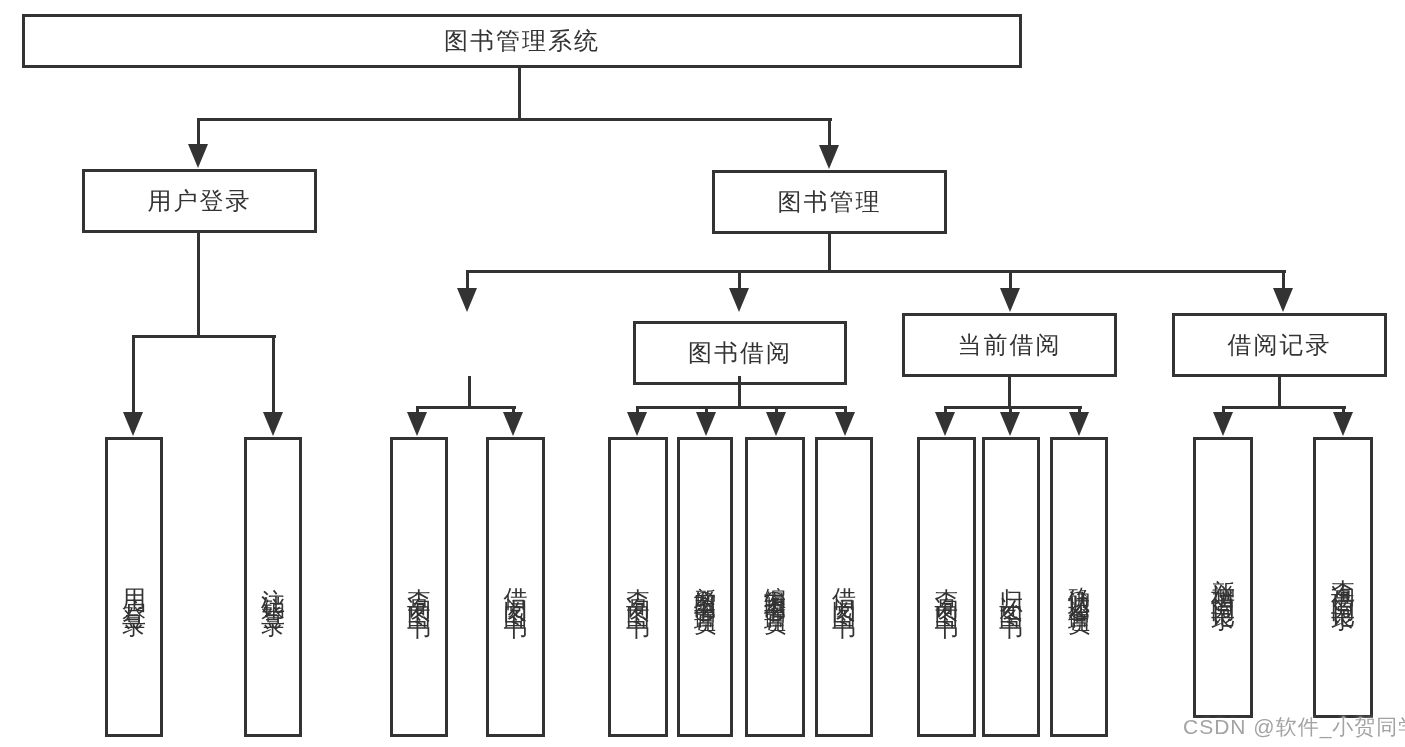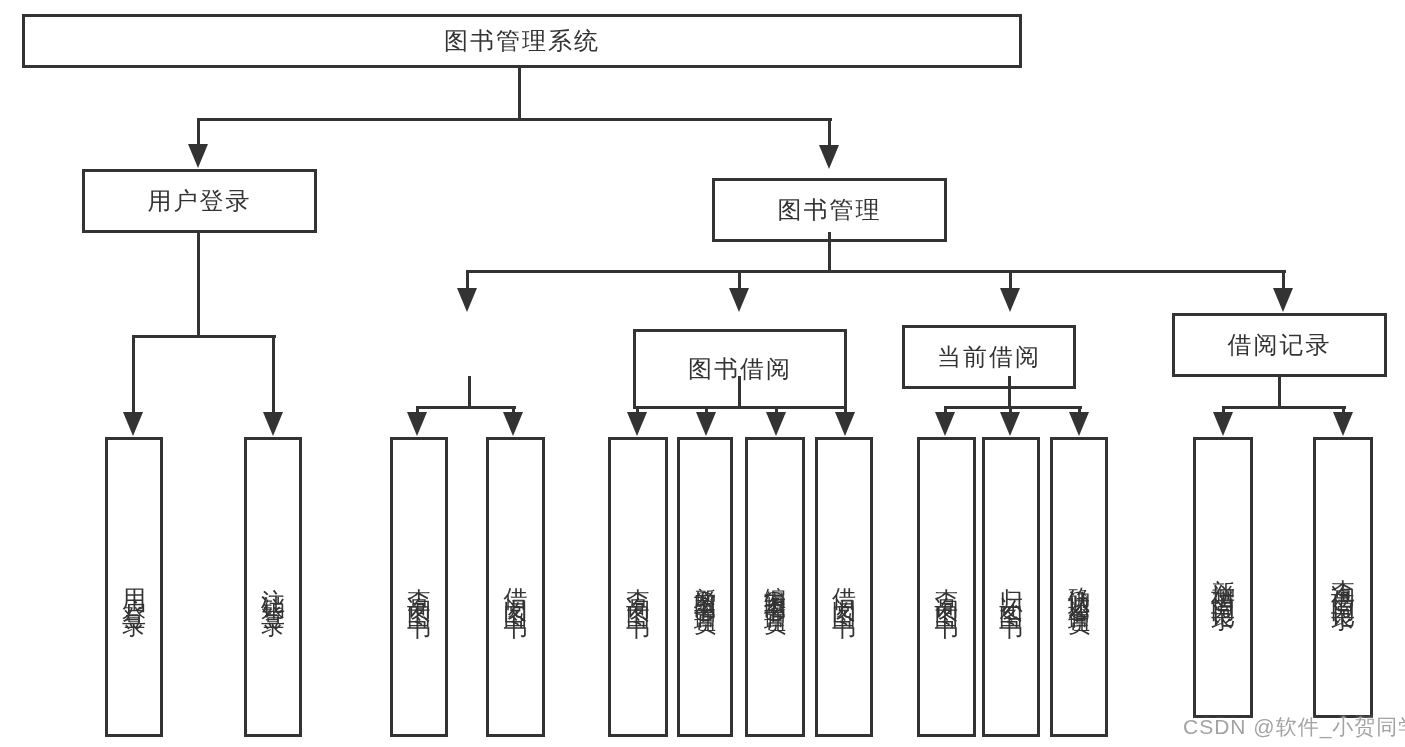--- a/index.html
+++ b/index.html
@@ -29,26 +29,26 @@
 </style>
 </head>
 <body>
 
 <div id="canvas">
 
   <div class="box hbox" style="left:22px;top:14px;width:1000px;height:54px;">图书管理系统</div>
 
   <div class="box hbox" style="left:82px;top:169px;width:235px;height:64px;">用户登录</div>
 
-  <div class="box hbox" style="left:712px;top:170px;width:235px;height:64px;margin-top:8px;">图书管理</div>
+  <div class="box hbox" style="left:712px;top:170px;width:235px;height:64px;">图书管理</div>
 
 
-  <div class="box hbox" style="left:633px;top:329px;width:214px;height:80px;text-align:center;">图书借阅</div>
+  <div class="box hbox" style="left:633px;top:321px;width:214px;height:64px;text-align:center;">图书借阅</div>
 
-  <div class="box hbox" style="left:902px;top:325px;width:174px;height:64px;">当前借阅</div>
+  <div class="box hbox" style="left:902px;top:313px;width:215px;height:64px;">当前借阅</div>
 
   <div class="box hbox" style="left:1172px;top:313px;width:215px;height:64px;font-family:Liberation Serif, serif;">借阅记录</div>
 
   <div class="box vbox" style="left:105px;top:437px;width:58px;height:300px;">用户登录</div>
   <div class="box vbox" style="left:244px;top:437px;width:58px;height:300px;">注销登录</div>
 
   <div class="box vbox" style="left:390px;top:437px;width:58px;height:300px;">查询图书</div>
   <div class="box vbox" style="left:486px;top:437px;width:59px;height:300px;">借阅图书</div>
 
   <div class="box vbox" style="left:608px;top:437px;width:60px;height:300px;">查询图书</div>

